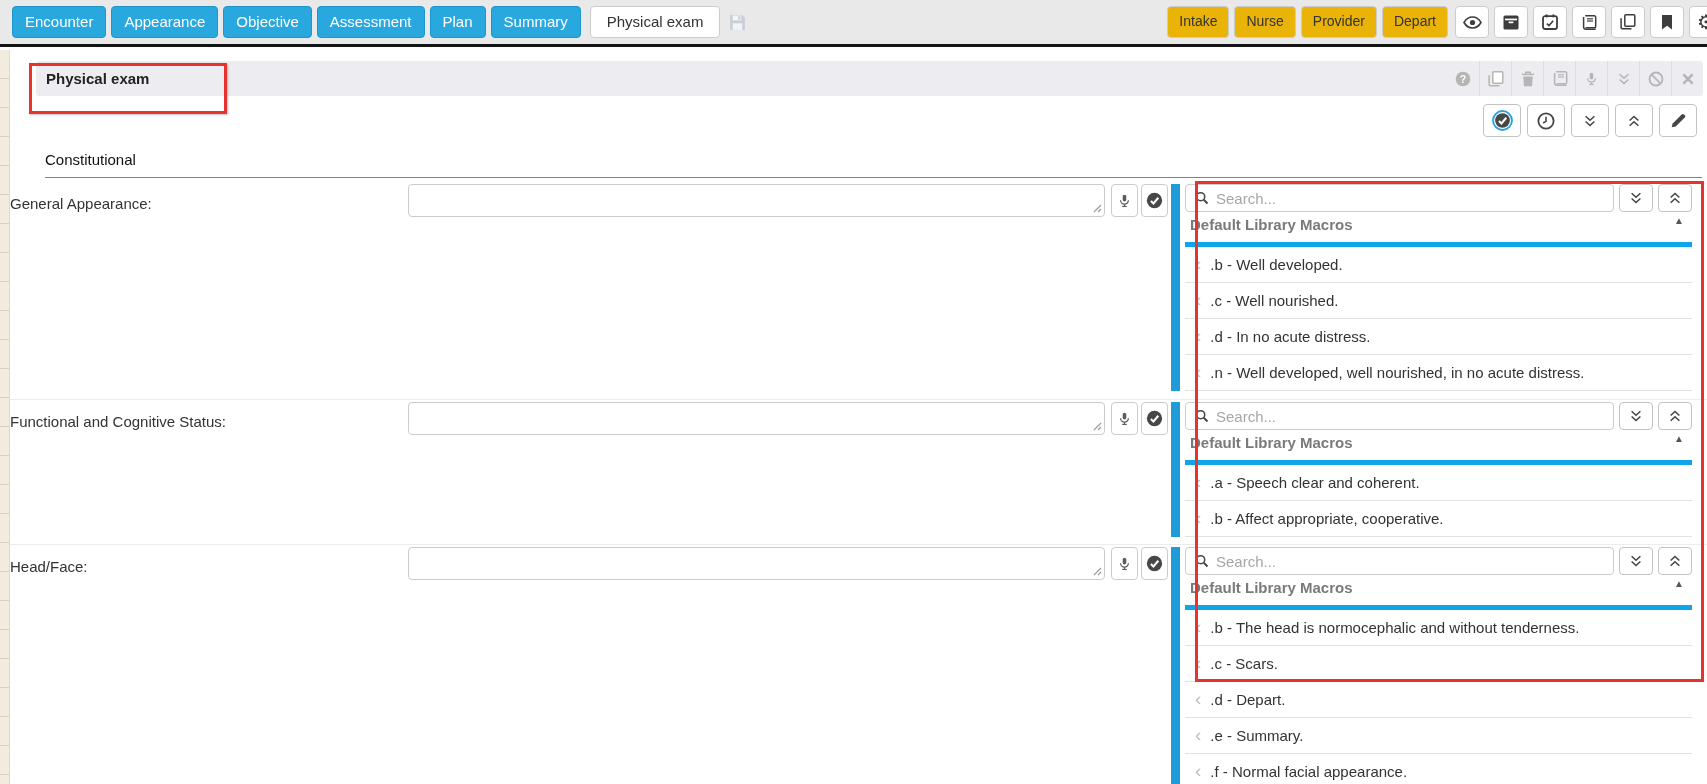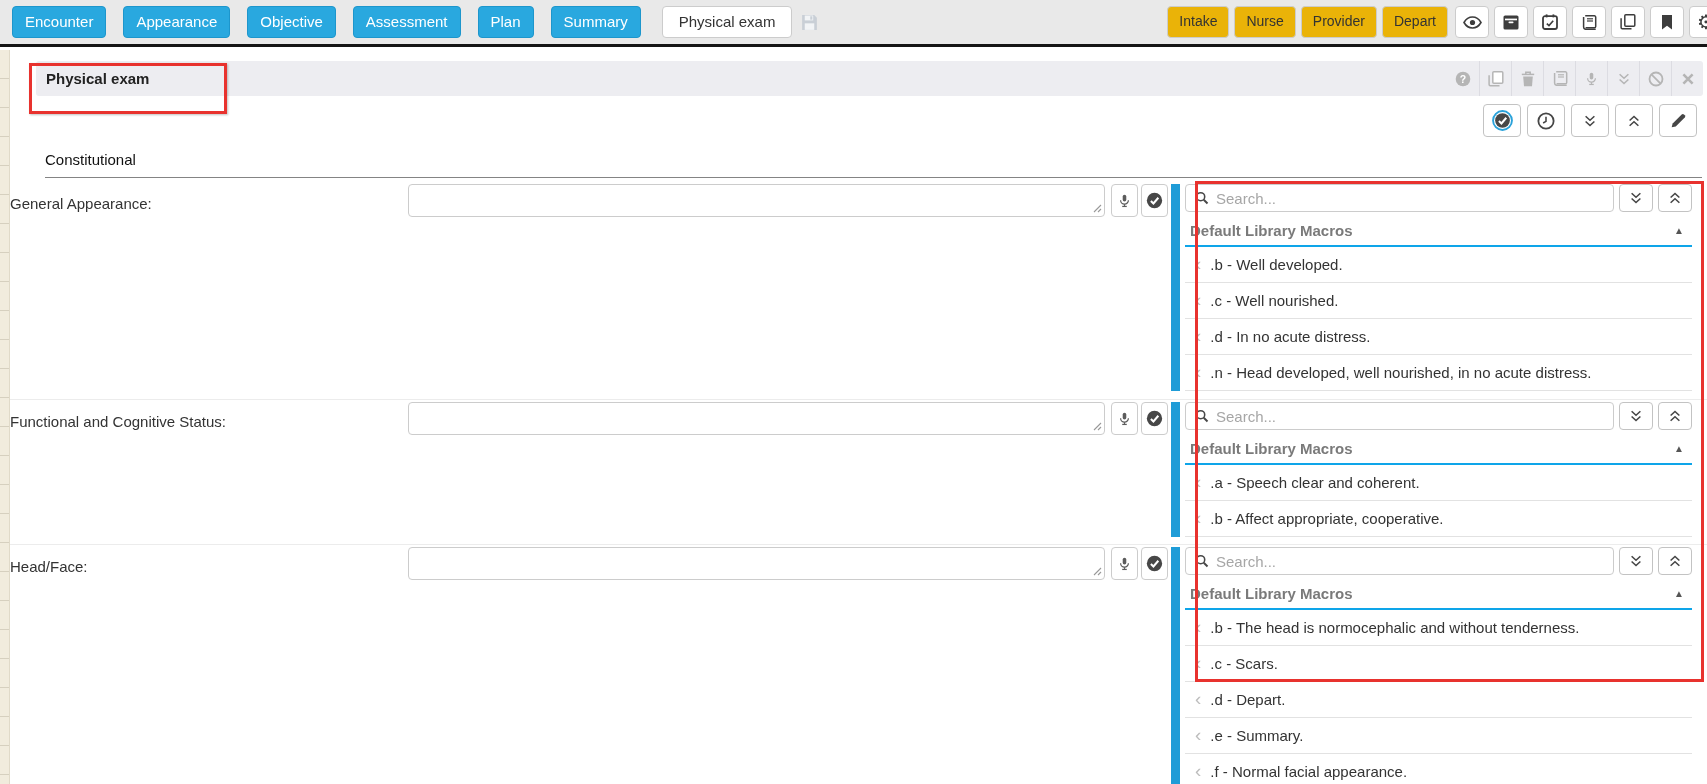--- a/index.html
+++ b/index.html
@@ -3,21 +3,21 @@
 <meta charset="utf-8">
 <style>
   *{box-sizing:border-box;margin:0;padding:0}
   html,body{width:1707px;height:784px;overflow:hidden}
   body{font-family:"Liberation Sans",sans-serif;background:#fff;position:relative;color:#333}
   button{font-family:inherit;cursor:pointer}
   .screen{position:relative;width:1707px;height:784px}
 
   
   .topbar{height:47px;background:#e9e9e9;border-bottom:3px solid #151515;display:flex;align-items:center;padding-left:12px;position:relative;z-index:3}
-  .blue-tab{background:var(--accent,#29a8df);color:#fff;border:1px solid #1d96cc;border-radius:4px;padding:7px 12px;font-size:15px;margin-right:17px;line-height:1.1}
+  .blue-tab{background:var(--accent,#29a8df);color:#fff;border:1px solid #1d96cc;border-radius:4px;padding:7px 12px;font-size:15px;margin-right:5px;line-height:1.1}
   .active-tab{background:#fff;border:1px solid #ccc;border-radius:4px;padding:7px 16px;font-size:15px;color:#333;margin-left:4px;line-height:1.1}
   .save-wrap{margin-left:8px;display:flex;align-items:center}
   .topbar-right{margin-left:auto;display:flex;align-items:center;gap:5px;margin-right:-16px}
   .white-btn{background:#eab308;border:1px solid #ccc;border-radius:4px;padding:7px 11px;font-size:14px;color:#333;line-height:1.1}
   .icon-btn{background:#fff;border:1px solid #ccc;border-radius:4px;width:34px;height:32px;display:flex;align-items:center;justify-content:center;color:#3d3d3d}
   .gear-char{font-size:20px;line-height:1;color:#3d3d3d}
 
   
   .ruler{position:absolute;left:0;top:50px;width:10px;height:734px;background:#f1ecdd;border-right:1px solid #e0dac8;
     background-image:repeating-linear-gradient(to bottom,transparent 0,transparent 28px,#d6d0bf 28px,#d6d0bf 29px);z-index:1}
@@ -51,21 +51,21 @@
 
   
   .macro-panel{flex:1;display:flex;margin-left:3px;align-self:flex-start;margin-right:15px}
   .blue-bar{width:9px;background:var(--barblue,#1f9cd7);flex:none;margin-top:2px}
   .panel-body{flex:1;padding-left:5px}
   .search-row{display:flex;gap:5px;padding:2px 0 4px 0;align-items:flex-start}
   .search-box{flex:1;height:28px;border:1px solid #ccc;border-radius:4px;display:flex;align-items:center;padding:0 9px;gap:7px;background:#fff;color:#474747}
   .search-box input{border:none;outline:none;flex:1;font-size:15px;color:#333;font-family:inherit;background:transparent}
   .search-box input::placeholder{color:#a6a6a6}
   .mini-btn{width:34px;height:28px;border:1px solid #c3c3c3;border-radius:4px;background:#fff;color:#464646;display:flex;align-items:center;justify-content:center;flex:none}
-  .group-header{height:31px;display:flex;align-items:center;padding:0 8px 0 5px;border-bottom:2px solid #0ea5e9}
+  .group-header{height:31px;display:flex;padding:0 8px 0 5px;border-bottom:5px solid #0ea5e9}
   .group-title{font-weight:bold;font-size:15px;color:#7a7a7a;flex:1}
   .tri{color:#555;font-size:10px;line-height:1}
   .macro-item{height:36px;display:flex;align-items:center;gap:9px;padding-left:10px;border-bottom:1px solid #e2e2e2;font-size:15px;color:#333}
   .ang{color:#bdbdbd;font-size:19px;line-height:1;margin-top:-3px;flex:none}
 
   
   .ann{position:absolute;border:3px solid var(--annred,#e8322e);z-index:20;pointer-events:none}
   .ann1{left:29px;top:63px;width:198px;height:51px;box-shadow:1px 1px 2px rgba(0,0,0,.25)}
   .ann2{left:1195px;top:181px;width:509px;height:501px}
 
@@ -351,21 +351,21 @@
                 <div class="macro-item">
                   <span class="ang">‹</span>
                   <span>.c - Well nourished.</span>
                 </div>
                 <div class="macro-item">
                   <span class="ang">‹</span>
                   <span>.d - In no acute distress.</span>
                 </div>
                 <div class="macro-item">
                   <span class="ang">‹</span>
-                  <span>.n - Head developed, well nourished, in no acute distress.</span>
+                  <span>.n - Well developed, well nourished, in no acute distress.</span>
                 </div>
               </div>
       </div>
     </div>
   </div>
 
   <div class="exam-row">
     <div class="row-label">Functional and Cognitive Status:</div>
     <div class="ta-wrap">
       <textarea class="exam-ta" value="" style=""></textarea>

